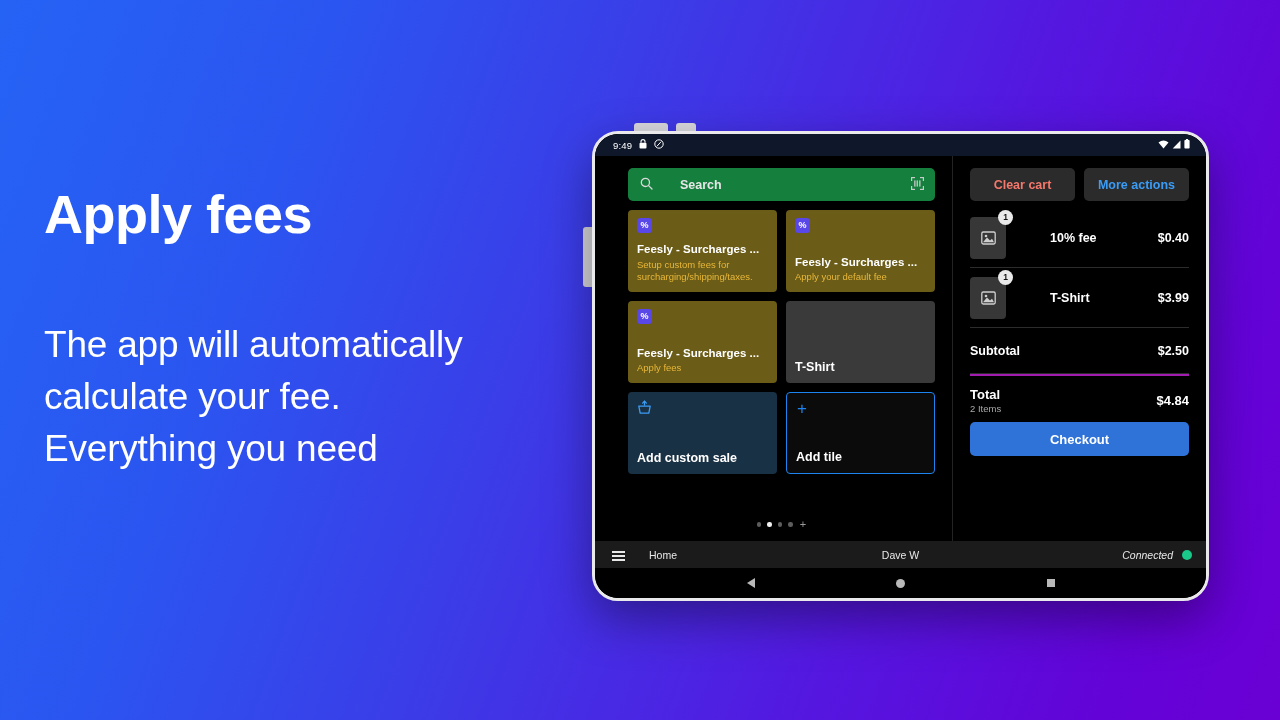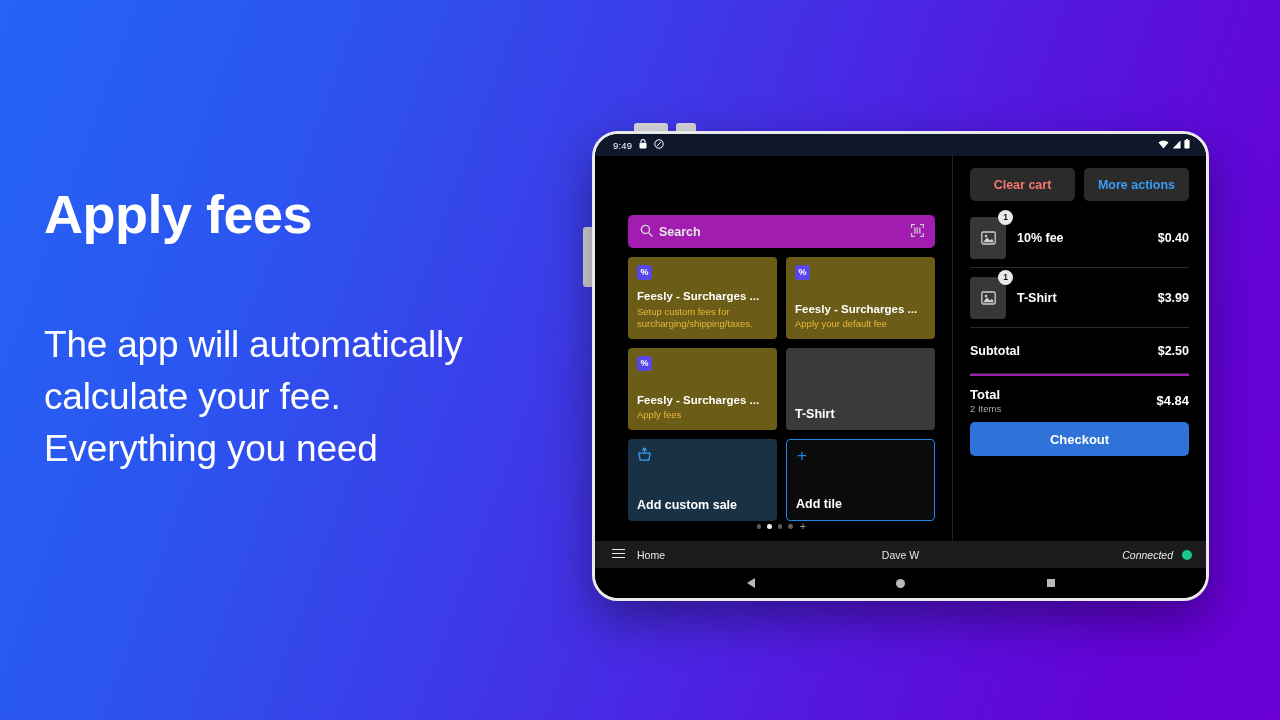--- a/index.html
+++ b/index.html
@@ -120,28 +120,27 @@
     width: 358px;
     flex: 0 0 358px;
     padding: 12px 17px 0 33px;
     display: flex;
     flex-direction: column;
     border-right: 1px solid #232323;
   }
 
   .search-bar {
     height: 33px;
-    background: #a21caf;
+    background: #15803d;
     border-radius: 5px;
     display: flex;
     align-items: center;
     padding: 0 11px 0 12px;
-    gap: 6px;
+    gap: 27px;
     flex: 0 0 33px;
-    margin-top: 47px;
   }
   .search-placeholder {
     color: #e7e7e7;
     font-size: 12.5px;
     font-weight: bold;
     flex: 1;
   }
 
   .tile-grid {
     margin-top: 9px;
@@ -252,21 +251,21 @@
     position: absolute;
     top: -7px; right: -7px;
     width: 15px; height: 15px;
     border-radius: 50%;
     background: #e9e9e9;
     color: #111;
     font-size: 8.5px;
     font-weight: bold;
     display: flex; align-items: center; justify-content: center;
   }
-  .cart-name { flex: 1; color: #fff; font-size: 12.5px; font-weight: bold; }
+  .cart-name { flex: 1; color: #fff; font-size: 12.5px; font-weight: bold; margin-left: 33px; }
   .cart-price { color: #fff; font-size: 12.5px; font-weight: bold; }
 
   .summary-row {
     display: flex;
     align-items: center;
     justify-content: space-between;
     height: 46px;
     border-bottom: 1px solid #2c2c2c;
     color: #fff;
     font-size: 12.5px;
@@ -300,21 +299,21 @@
   .app-bottom {
     flex: 0 0 27px;
     height: 27px;
     background: #1b1b1b;
     display: flex;
     align-items: center;
     padding: 0 14px 0 17px;
     color: #e8e8e8;
     font-size: 10.5px;
   }
-  .bb-left { display: flex; align-items: flex-start; gap: 12px; }
+  .bb-left { display: flex; align-items: flex-end; gap: 24px; }
   .bb-center { position: absolute; left: 0; right: 0; text-align: center; pointer-events: none; font-size: 10.5px; color: #e8e8e8; }
   .bb-right { margin-left: auto; display: flex; align-items: center; gap: 9px; font-style: italic; }
   .conn-dot { width: 10px; height: 10px; border-radius: 50%; background: #19c98a; }
   .hamburger { display: flex; flex-direction: column; gap: 2.5px; }
   .hamburger span { display: block; width: 13px; height: 1.5px; background: #e8e8e8; }
 
   
   .nav-bar {
     flex: 0 0 30px;
     height: 30px;

